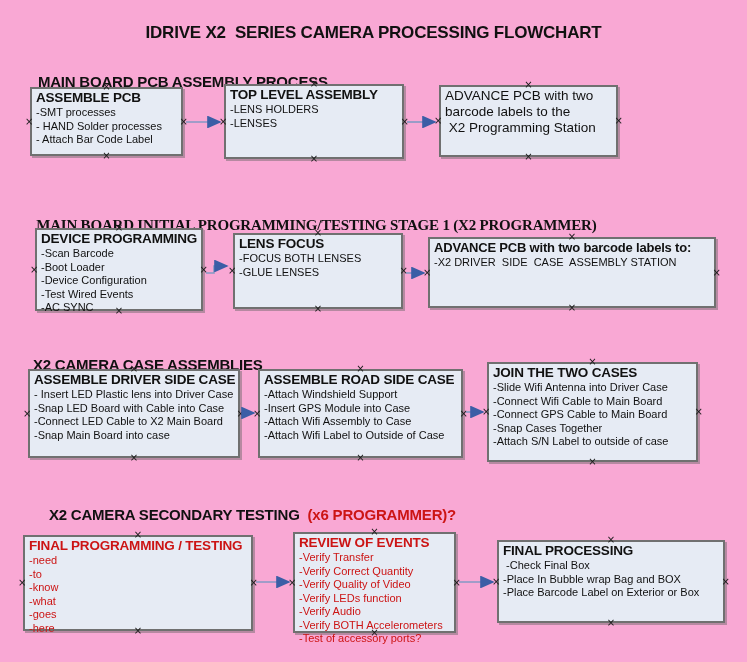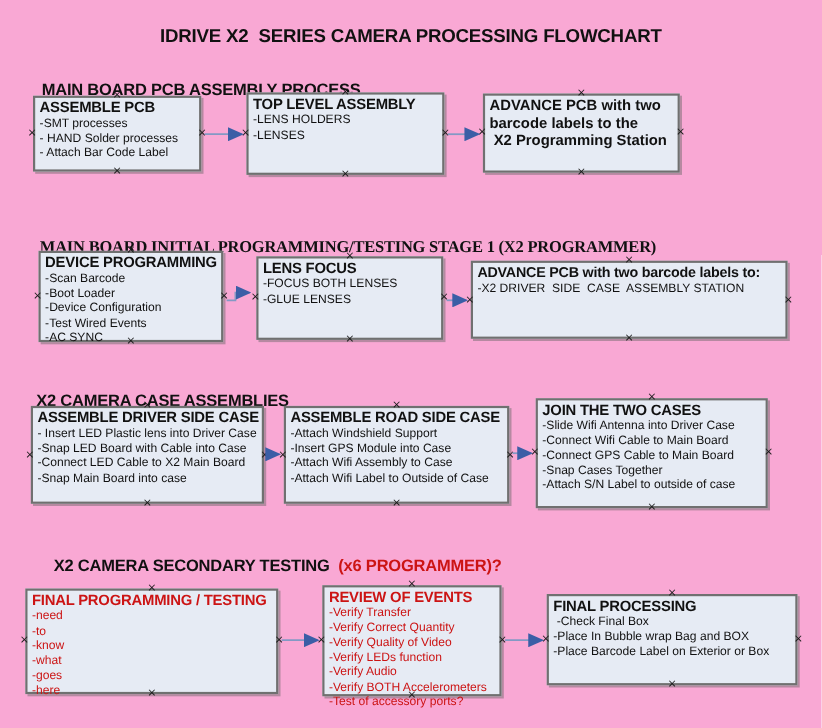--- a/index.html
+++ b/index.html
@@ -17,21 +17,21 @@
   .section-heading .red-part { color:#cc1414; }
   .box {
     position:absolute; box-sizing:border-box;
     background:#e6ebf4; border:2px solid #707070;
     box-shadow:2px 2px 0 rgba(100,100,100,0.45);
     padding:1px 4px 0 4px; overflow:visible;
   }
   .box-title { font-size:13.5px; font-weight:bold; line-height:16px; white-space:pre; letter-spacing:-0.2px; }
   .box-line  { font-size:11px; line-height:13.5px; white-space:pre; }
   .box.red-box .box-title, .box.red-box .box-line { color:#cc1414; }
-  .title-line { font-size:13.5px; font-weight:bold; line-height:16px; white-space:pre; }
+  .title-line { font-size:13.5px; font-weight:normal; line-height:16px; white-space:pre; }
   .cp {
     position:absolute; font-size:10px; line-height:10px; color:#1a1a1a;
     font-weight:normal; pointer-events:none; font-family:"DejaVu Sans", sans-serif;
   }
   .cp-top    { top:-7px;  left:50%; transform:translateX(-50%); }
   .cp-bottom { bottom:-7px; left:50%; transform:translateX(-50%); }
   .cp-left   { left:-7px; top:50%; transform:translateY(-50%); }
   .cp-right  { right:-7px; top:50%; transform:translateY(-50%); }
   svg.connectors { position:absolute; left:0; top:0; pointer-events:none; }
 </style>

